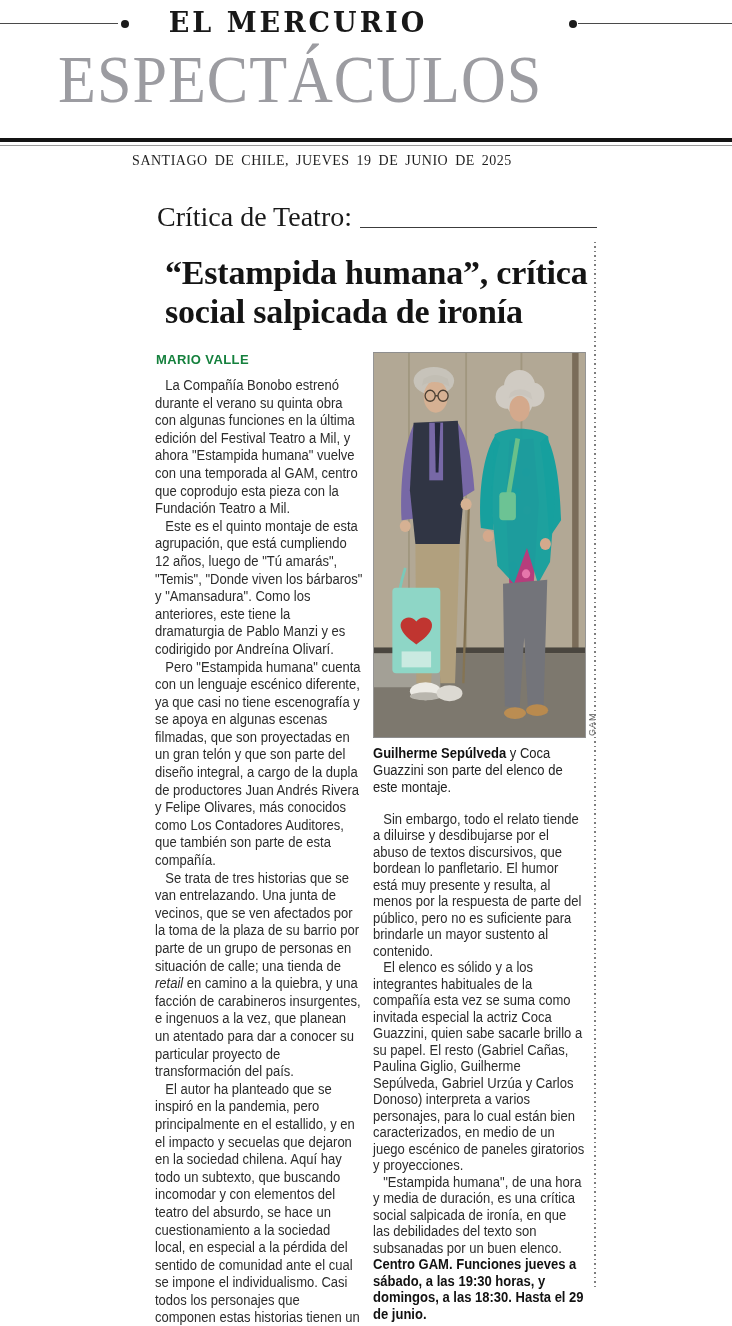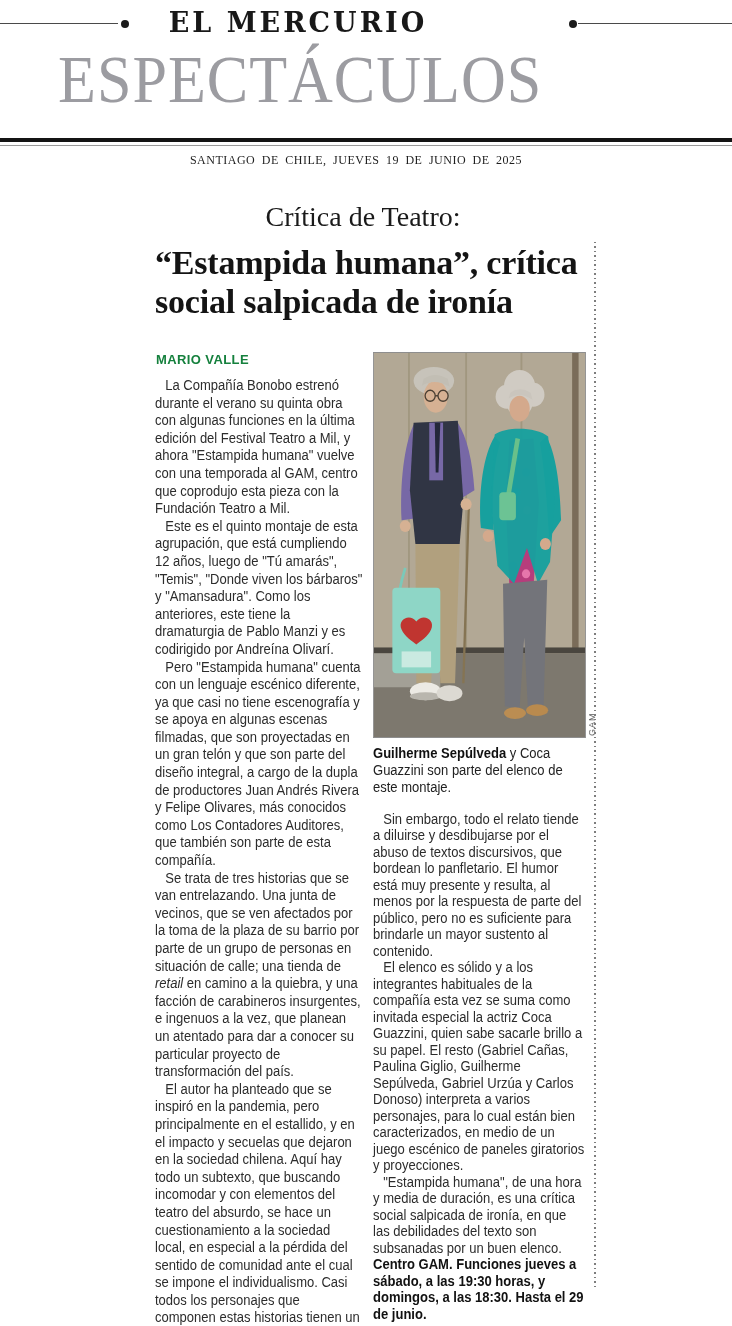--- a/index.html
+++ b/index.html
@@ -14,26 +14,26 @@
   .mast-dot.right{left:569px;}
   .brand{position:absolute;top:7px;left:0;width:596px;text-align:center;
          font-family:"DejaVu Serif",serif;font-weight:bold;font-size:27px;
          letter-spacing:3px;color:#181818;}
   .section-title{position:absolute;top:42px;left:58px;
          font-family:"Liberation Serif",serif;font-size:64px;line-height:72px;
          color:#9c9ca1;letter-spacing:1px;transform:scale(0.97,1.05);transform-origin:left top;}
   .rule-thick{position:absolute;top:138px;left:0;width:732px;height:4px;background:#141414;}
   .rule-thin{position:absolute;top:145px;left:0;width:732px;height:1px;background:#9a9a9a;}
   .dateline{position:absolute;top:153px;left:0;width:644px;text-align:center;
-         font-family:"Liberation Serif",serif;font-size:12px;color:#1e1e1e;
-         letter-spacing:0.5px;word-spacing:3px;padding-left:34px;}
+         font-family:"Liberation Serif",serif;font-size:14px;color:#1e1e1e;
+         letter-spacing:0.5px;word-spacing:3px;}
 
   
-  .kicker{position:absolute;top:201px;left:142px;width:442px;display:flex;align-items:center;
-         font-family:"Liberation Serif",serif;font-size:28px;color:#1a1a1a;flex-direction:column;}
+  .kicker{position:absolute;top:201px;left:157px;width:442px;display:flex;align-items:flex-end;
+         font-family:"Liberation Serif",serif;font-size:28px;color:#1a1a1a;}
   .kicker-text{white-space:nowrap;}
   .kicker-rule{flex:1;border-bottom:1.5px solid #3c3c3c;margin:0 2px 5px 8px;}
   .headline{position:absolute;top:243px;left:155px;width:448px;
          font-family:"Liberation Serif",serif;font-weight:600;font-size:34px;line-height:39px;
          color:#141414;letter-spacing:-0.2px;}
   .byline{position:absolute;top:352px;left:156px;font-size:13px;font-weight:bold;
          letter-spacing:0.4px;color:#15803d;}
 
   
   .col{position:absolute;transform:scaleX(0.93);transform-origin:left top;}
@@ -70,21 +70,21 @@
   <div class="section-title">ESPECTÁCULOS</div>
   <div class="rule-thick"></div>
   <div class="rule-thin"></div>
   <div class="dateline">SANTIAGO DE CHILE, JUEVES 19 DE JUNIO DE 2025</div>
 </header>
 
 <div class="kicker">
   <span class="kicker-text">Crítica de Teatro:</span>
   <span class="kicker-rule"></span>
 </div>
-<h1 class="headline" style="margin:0;">“Estampida humana”, crítica social salpicada de ironía</h1>
+<h1 class="headline" style="margin:10px;">“Estampida humana”, crítica social salpicada de ironía</h1>
 <div class="byline">MARIO VALLE</div>
 
 <div class="col col-left">
   <p class="body-p">La Compañía Bonobo estrenó durante el verano su quinta obra con algunas funciones en la última edición del Festival Teatro a Mil, y ahora "Estampida humana" vuelve con una temporada al GAM, centro que coprodujo esta pieza con la Fundación Teatro a Mil.</p>
   <p class="body-p">Este es el quinto montaje de esta agrupación, que está cumpliendo 12 años, luego de "Tú amarás", "Temis", "Donde viven los bárbaros" y "Amansadura". Como los anteriores, este tiene la dramaturgia de Pablo Manzi y es codirigido por Andreína Olivarí.</p>
   <p class="body-p">Pero "Estampida humana" cuenta con un lenguaje escénico diferente, ya que casi no tiene escenografía y se apoya en algunas escenas filmadas, que son proyectadas en un gran telón y que son parte del diseño integral, a cargo de la dupla de productores Juan Andrés Rivera y Felipe Olivares, más conocidos como Los Contadores Auditores, que también son parte de esta compañía.</p>
   <p class="body-p"><span>Se trata de tres historias que se van entrelazando. Una junta de vecinos, que se ven afectados por la toma de la plaza de su barrio por parte de un grupo de personas en situación de calle; una tienda de </span><em>retail</em><span> en camino a la quiebra, y una facción de carabineros insurgentes, e ingenuos a la vez, que planean un atentado para dar a conocer su particular proyecto de transformación del país.</span></p>
   <p class="body-p">El autor ha planteado que se inspiró en la pandemia, pero principalmente en el estallido, y en el impacto y secuelas que dejaron en la sociedad chilena. Aquí hay todo un subtexto, que buscando incomodar y con elementos del teatro del absurdo, se hace un cuestionamiento a la sociedad local, en especial a la pérdida del sentido de comunidad ante el cual se impone el individualismo. Casi todos los personajes que componen estas historias tienen un nexo en común: el cantante Michael Jackson y sus bailes.</p>
 </div>
 

